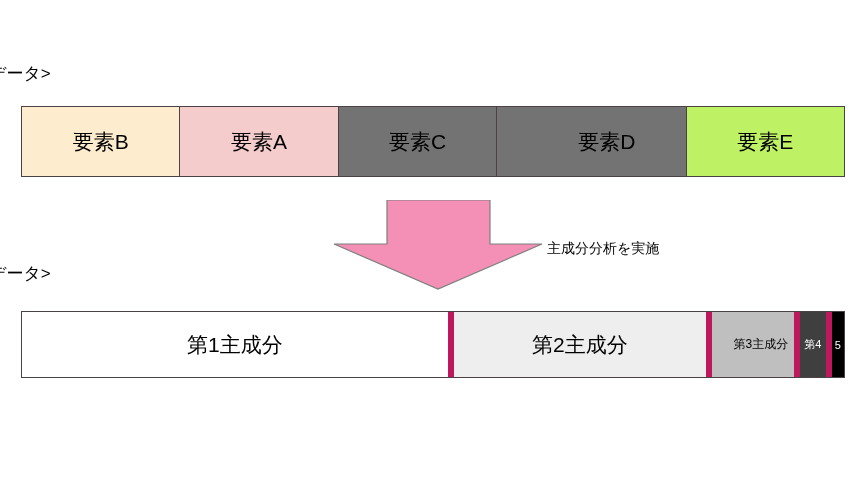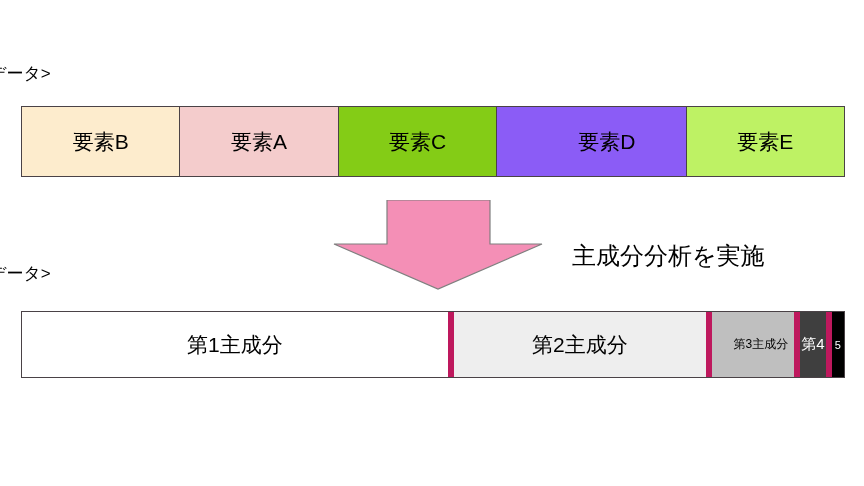--- a/index.html
+++ b/index.html
@@ -63,61 +63,61 @@
   #bar-elements .cell + .cell {
     border-left: 1px solid #4a4246;
   }
   #bar-components .cell + .cell {
     border-left: 6px solid #be185d;
   }
   #bar-components .cell {
     font-size: 21px;
   }
   #bar-components .cell.small  { font-size: 12px; }
-  #bar-components .cell.tiny   { font-size: 15px; }
+  #bar-components .cell.tiny   { font-size: 11px; }
   #bar-components .cell.xtiny  { font-size: 11px; }
 
   
   #arrow-down {
     position: absolute;
     left: 333px;
     top: 200px;
     width: 210px;
     height: 90px;
   }
   #arrow-down svg { display: block; }
 
   
   #arrow-label {
     position: absolute;
-    left: 572px;
+    left: 547px;
     top: 240px;
-    font-size: 24px;
+    font-size: 14px;
     color: #000000;
     white-space: nowrap;
   }
 </style>
 </head>
 <body>
 
 <div id="canvas">
 
   <div class="caption" id="caption-top">全データ&gt;</div>
 
   <div class="bar" id="bar-elements" style="border-color: rgb(74, 66, 70);">
       <div class="cell" style="background: rgb(253, 236, 205); flex: 1 1 0px;">
         <span>要素B</span>
       </div>
       <div class="cell" style="background: rgb(244, 204, 204); flex: 1 1 0px;">
         <span>要素A</span>
       </div>
-      <div class="cell" style="background: #84cc16; flex: 1 1 0px;">
+      <div class="cell" style="background: #737373; flex: 1 1 0px;">
         <span>要素C</span>
       </div>
-      <div class="cell" style="background: #8b5cf6; flex: 1 1 0px; padding-left: 31px;">
+      <div class="cell" style="background: #737373; flex: 1 1 0px; padding-left: 31px;">
         <span>要素D</span>
       </div>
       <div class="cell" style="background: #bef264; flex: 1 1 0px;">
         <span>要素E</span>
       </div>
     </div>
 
   <div id="arrow-down">
     <svg width="210" height="90" viewBox="0 0 210 90" xmlns="http://www.w3.org/2000/svg">
       <polygon points="54,0 157,0 157,44 209,44 105,89 1,44 54,44" fill="#f48fb6" stroke="#7f7f7f" stroke-width="1.2"></polygon>

